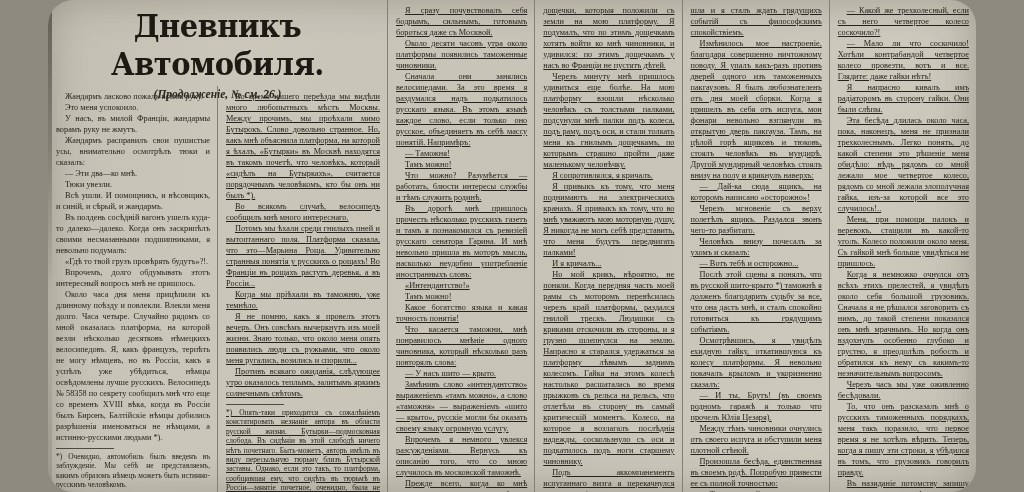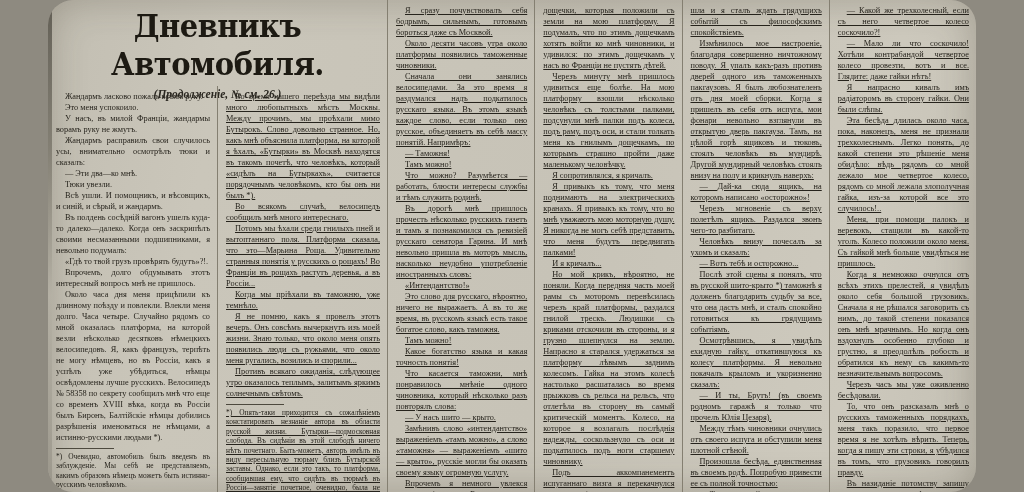--- a/index.html
+++ b/index.html
@@ -53,21 +53,21 @@
     <div class="masthead">
       <div class="title">Дневникъ Автомобиля.</div>
       <div class="subtitle">(Продолженіе, № см. 26.)</div>
     </div>
     <div class="two-cols">
       <div class="col">
         <div>
             <p class="para">Жандармъ ласково пожалъ всѣмъ руку.</p>
             <p class="para">Это меня успокоило.</p>
             <p class="para">У насъ, въ милой Франціи, жандармы ворамъ руку не жмутъ.</p>
-            <p class="para">Жандармъ расправилъ свои случилось усы, внимательно осмотрѣлъ тюки и сказалъ:</p>
+            <p class="para">Жандармъ расправилъ свои пушистые усы, внимательно осмотрѣлъ тюки и сказалъ:</p>
             <p class="para">— Эти два—ко мнѣ.</p>
             <p class="para">Тюки увезли.</p>
             <p class="para">Всѣ ушли. И помощникъ, и вѣсовщикъ, и синій, и сѣрый, и жандармъ.</p>
             <p class="para">Въ полдень сосѣдній вагонъ ушелъ куда-то далеко—далеко. Когда онъ заскрипѣлъ своими несмазанными подшипниками, я невольно подумалъ:</p>
             <p class="para">«Гдѣ то твой грузъ провѣрять будутъ»?!.</p>
             <p class="para">Впрочемъ, долго обдумывать этотъ интересный вопросъ мнѣ не пришлось.</p>
             <p class="para">Около часа дня меня прицѣпили къ длинному поѣзду и повлекли. Влекли меня долго. Часа четыре. Случайно рядомъ со мной оказалась платформа, на которой везли нѣсколько десятковъ нѣмецкихъ велосипедовъ. Я, какъ французъ, терпѣть не могу нѣмцевъ, но въ Россіи, какъ я успѣлъ уже убѣдиться, нѣмцы освѣдомлены лучше русскихъ. Велосипедъ № 58358 по секрету сообщилъ мнѣ что еще со временъ XVIII вѣка, когда въ Россіи былъ Биронъ, Балтійскіе нѣмцы добились разрѣшенія именоваться не нѣмцами, а истинно-русскими людьми *).</p>
           </div>
         <div class="footnote">
           <div class="fn-rule"></div>
@@ -96,21 +96,20 @@
   <div class="col rule">
     <div>
         <p class="para">Я сразу почувствовалъ себя бодрымъ, сильнымъ, готовымъ бороться даже съ Москвой.</p>
         <p class="para">Около десяти часовъ утра около платформы появились таможенные чиновники.</p>
         <p class="para">Сначала они занялись велосипедами. За это время я раздумался надъ подкатилось русскаго языка. Въ этомъ языкѣ каждое слово, если только оно русское, объединяетъ въ себѣ массу понятій. Напримѣръ:</p>
         <p class="para">— Таможня!</p>
         <p class="para">Тамъ можно!</p>
         <p class="para">Что можно? Разумѣется — работать, блюсти интересы службы и тѣмъ служить родинѣ.</p>
         <p class="para">Въ дорогѣ мнѣ пришлось прочесть нѣсколько русскихъ газетъ и тамъ я познакомился съ ревизіей русскаго сенатора Гарина. И мнѣ невольно пришла въ моторъ мысль, насколько неудобно употребленіе иностранныхъ словъ:</p>
         <p class="para">«Интендантство!»</p>
-        <p class="para">Это слово для русскаго, вѣроятно, ничего не выражаетъ. А въ то же время, въ русскомъ языкѣ есть такое богатое слово, какъ таможня.</p>
         <p class="para">Тамъ можно!</p>
         <p class="para">Какое богатство языка и какая точность понятія!</p>
         <p class="para">Что касается таможни, мнѣ понравилось мнѣніе одного чиновника, который нѣсколько разъ повторялъ слова:</p>
         <p class="para">— У насъ шито — крыто.</p>
         <p class="para">Замѣнивъ слово «интендантство» выраженіемъ «тамъ можно», а слово «таможня» — выраженіемъ «шито — крыто», русскіе могли бы оказать своему языку огромную услугу.</p>
         <p class="para">Впрочемъ я немного увлекся разсужденіями. Вернусь къ описанію того, что со мною случилось въ московской таможнѣ.</p>
         <p class="para">Прежде всего, когда ко мнѣ подошли чиновники, я замѣтилъ какія-то гнилыя</p>
       </div>
   </div>
 

